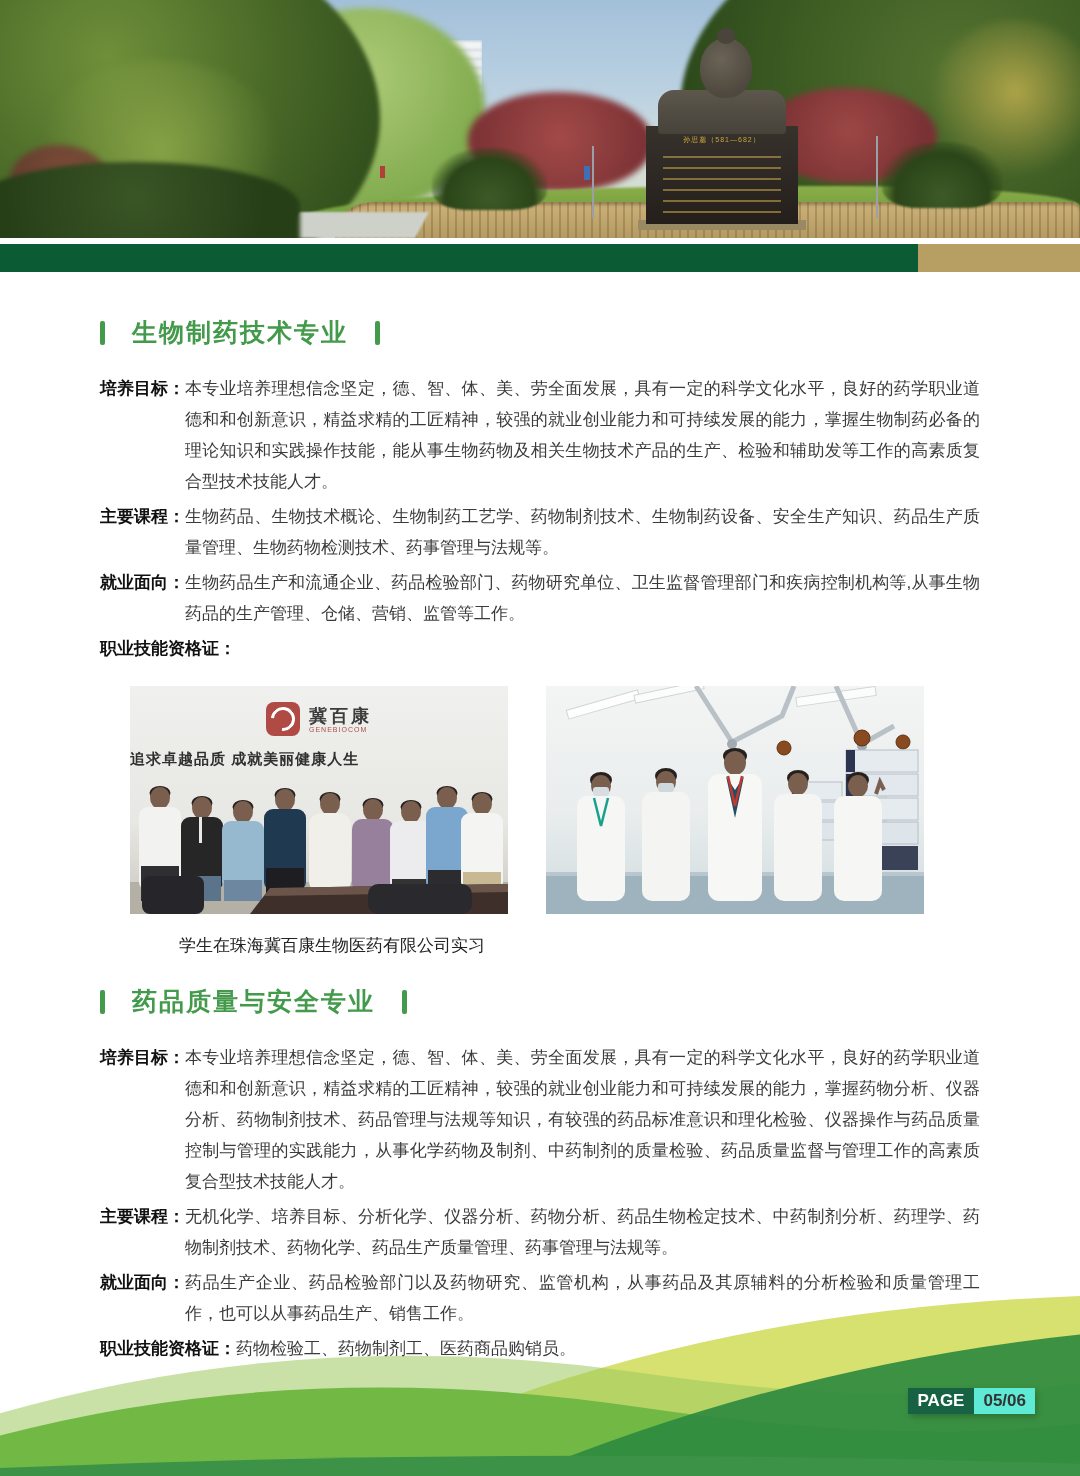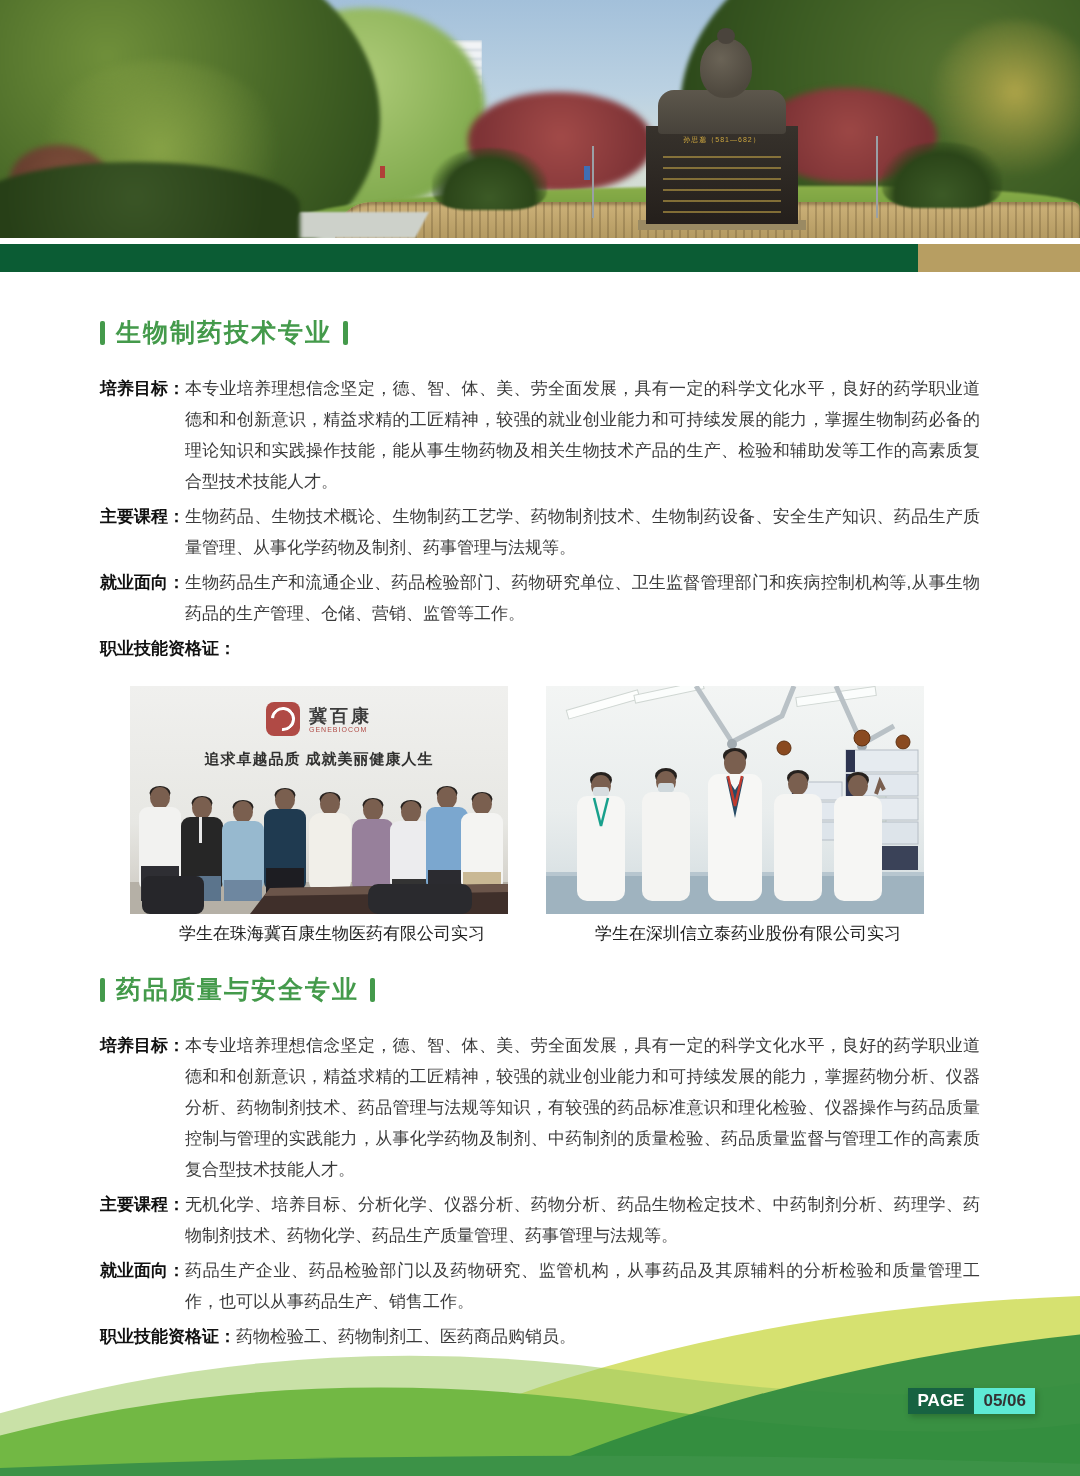--- a/index.html
+++ b/index.html
@@ -57,40 +57,40 @@
     background:linear-gradient(180deg,#5d574c,#47423a);}
   .head{left:700px;top:38px;width:52px;height:60px;border-radius:50% 50% 46% 46%;
     background:radial-gradient(circle at 40% 35%,#6a6356,#4e483e 72%);}
   .topknot{left:717px;top:28px;width:18px;height:16px;border-radius:50%;background:#4a443c;}
   
   .banner{display:flex;height:28px;margin-top:6px;}
   .banner-green{width:918px;background:#0b5c34;}
   .banner-tan{flex:1;background:#b79e62;}
   
   .content{position:relative;z-index:2;padding:0 100px;}
-  .sec-title{margin-top:44px;display:flex;align-items:center;gap:11px;
+  .sec-title{margin-top:44px;display:flex;align-items:center;gap:27px;
     color:#449a4b;font-size:25px;font-weight:bold;letter-spacing:2px;}
   .sec-title .tick{width:5px;height:24px;background:#449a4b;border-radius:2px;}
   .items{margin-top:24px;}
   .item{display:flex;font-size:17px;line-height:31px;color:#3b3b3b;margin-bottom:4px;}
   .item .lbl{font-weight:bold;color:#101010;white-space:nowrap;text-align:center;}
   .item .txt{flex:1;text-align:justify;}
   
   .photos{margin:22px 0 0 30px;width:820px;display:flex;justify-content:space-between;}
   .figure{width:404px;}
   .photo{width:378px;height:228px;position:relative;overflow:hidden;background:#e8e8e5;}
-  .figcap{text-align:center;margin-top:8px;font-size:17px;color:#222222;}
+  .figcap{text-align:center;margin-top:20px;font-size:17px;color:#222222;}
   .photo svg{position:absolute;left:0;top:0;}
   .p1-wall{position:absolute;inset:0;background:linear-gradient(180deg,#f0f0ee 0%,#e7e7e3 60%,#d9d7d1 80%,#c9c5bd 100%);}
   .p1-logo{position:absolute;top:16px;left:50%;transform:translateX(-50%);display:flex;align-items:center;gap:9px;}
   .p1-mark{width:34px;height:34px;border-radius:8px;background:#b04a45;display:flex;align-items:center;justify-content:center;}
   .p1-swirl{width:18px;height:18px;border:3px solid #ffffff;border-radius:50%;border-left-color:transparent;transform:rotate(-40deg);}
   .p1-name{font-size:18px;font-weight:bold;color:#3c3c3c;letter-spacing:3px;line-height:20px;}
   .p1-sub{font-size:7px;color:#b04a45;letter-spacing:1px;}
-  .p1-slogan{position:absolute;top:64px;width:100%;text-align:center;
+  .p1-slogan{position:absolute;top:64px;width:100%;
     font-size:15px;font-weight:bold;color:#30302f;letter-spacing:1px;}
   
   .waves{position:absolute;left:0;bottom:0;width:1080px;height:182px;z-index:1;}
   .page-badge{position:absolute;right:45px;bottom:62px;z-index:3;display:flex;
     font-weight:bold;font-size:17px;box-shadow:2px 3px 6px rgba(0,0,0,.22);align-items:center;}
   .badge-page{background:#176242;color:#ffffff;padding:3px 10px;}
   .badge-num{background:#5eead4;color:#333333;padding:3px 9px;}
 </style>
 </head>
 <body>
@@ -139,21 +139,21 @@
     <span>生物制药技术专业</span>
     <span class="tick"></span>
   </div>
   <div class="items">
     <div class="item">
       <span class="lbl">培养目标：</span>
       <span class="txt">本专业培养理想信念坚定，德、智、体、美、劳全面发展，具有一定的科学文化水平，良好的药学职业道德和和创新意识，精益求精的工匠精神，较强的就业创业能力和可持续发展的能力，掌握生物制药必备的理论知识和实践操作技能，能从事生物药物及相关生物技术产品的生产、检验和辅助发等工作的高素质复合型技术技能人才。</span>
     </div>
     <div class="item">
       <span class="lbl">主要课程：</span>
-      <span class="txt">生物药品、生物技术概论、生物制药工艺学、药物制剂技术、生物制药设备、安全生产知识、药品生产质量管理、从事化学药物及制剂、药事管理与法规等。</span>
+      <span class="txt">生物药品、生物技术概论、生物制药工艺学、药物制剂技术、生物制药设备、安全生产知识、药品生产质量管理、生物药物检测技术、药事管理与法规等。</span>
     </div>
     <div class="item">
       <span class="lbl">就业面向：</span>
       <span class="txt">生物药品生产和流通企业、药品检验部门、药物研究单位、卫生监督管理部门和疾病控制机构等,从事生物药品的生产管理、仓储、营销、监管等工作。</span>
     </div>
     <div class="item">
       <span class="lbl">职业技能资格证：</span>
     </div>
   </div>
 
@@ -296,21 +296,20 @@
           <ellipse cx="252" cy="92" rx="11" ry="8" fill="#26211e"></ellipse>
             <ellipse cx="252" cy="98" rx="10" ry="11" fill="#7a5f4f"></ellipse>
           <rect x="228" y="108" width="48" height="107" rx="10" fill="#f5f5f3"></rect>
 
           <ellipse cx="312" cy="94" rx="11" ry="8" fill="#26211e"></ellipse>
             <ellipse cx="312" cy="100" rx="10" ry="11" fill="#7a5f4f"></ellipse>
           <rect x="288" y="110" width="48" height="105" rx="10" fill="#f6f6f4"></rect>
           <polyline points="330,108 334,96 338,104" fill="none" stroke="#7a5f4f" stroke-width="4"></polyline>
         </svg>
       </div>
-      <figcaption class="figcap">学生在深圳信立泰药业股份有限公司实习</figcaption>
     </figure>
   </div>
 
   <div class="sec-title" style="margin-top:28px">
     <span class="tick"></span>
     <span>药品质量与安全专业</span>
     <span class="tick"></span>
   </div>
   <div class="items">
     <div class="item">

